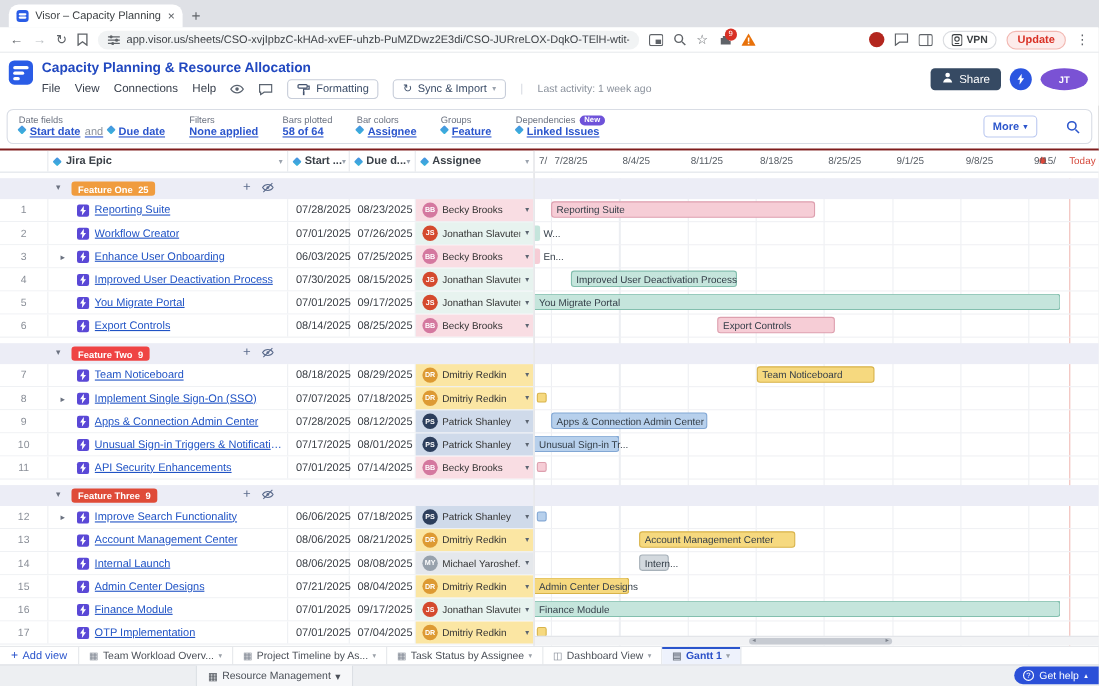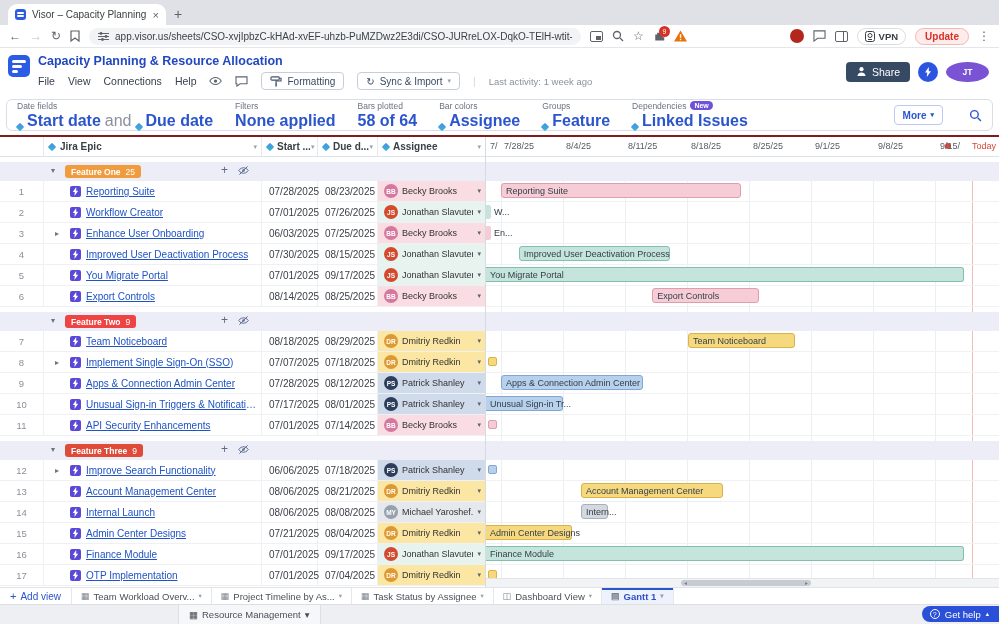--- a/index.html
+++ b/index.html
@@ -45,21 +45,21 @@
   .sharebtn { height:20px; background:#364a63; color:#fff; border-radius:4px; display:flex; align-items:center; gap:5px; padding:0 10px; font-size:10.5px; }
   .flashbtn { width:20px; height:20px; border-radius:50%; background:#2b55e0; display:flex; align-items:center; justify-content:center; margin-left:8px; }
   .useravatar { width:43px; height:20px; border-radius:50%; background:#7a52d4; color:#fff; font-size:8.5px; font-weight:700; display:flex; align-items:center; justify-content:center; margin-left:8px; }
 
   
   .settingswrap { height:39px; padding:3px 6px 4px; }
   .settings { height:32px; border:1px solid #d9dde5; border-radius:6px; display:flex; align-items:center; padding:12px 10px; gap:22px; }
   .sitem { display:flex; flex-direction:column; gap:1px; }
   .slabelrow { display:flex; align-items:center; gap:4px; font-size:8.5px; color:#6b7280; }
   .newbadge { background:#6e52d9; color:#fff; font-size:7px; font-weight:700; padding:1px 4px; border-radius:7px; }
-  .svalrow { display:flex; align-items:flex-end; gap:4px; font-size:16px; font-weight:600; color:#2b55cc; white-space:nowrap; }
+  .svalrow { display:flex; align-items:flex-start; gap:4px; font-size:10px; font-weight:600; color:#2b55cc; white-space:nowrap;text-decoration:underline; }
   .svalrow .and { color:#8a919c; font-weight:400; }
   .diamond { width:6px; height:6px; transform:rotate(45deg); background:linear-gradient(135deg,#4a90e2,#35b6d9); border-radius:1px; flex:none; }
   .srspacer { flex:1; }
   .morebtn { height:20px; border:1px solid #bcc9f0; border-radius:4px; color:#2b55cc; font-size:10px; font-weight:600; display:flex; align-items:center; gap:4px; padding:0 8px; }
   .ssearch { display:flex; line-height:0; margin-left:4px; }
 
   
   .content { position:relative; display:flex; height:452px; border-top:2px solid #7f1d1d; }
   .leftpane { width:485px; flex:none; overflow:hidden; background:#fff; }
   .ganttpane { flex:1; position:relative; overflow:hidden; border-left:1px solid #d7dade; background:#fff; }
@@ -84,21 +84,21 @@
   .c-start { width:56px; }
   .c-due { width:60px; }
   .c-assignee { width:107px; display:flex; align-items:center; gap:4px; padding:0 4px 0 6px; overflow:hidden; }
   .avatar { width:14px; height:14px; border-radius:50%; color:#fff; font-size:6.5px; font-weight:700; display:flex; align-items:center; justify-content:center; flex:none; }
   .aname { font-size:9px; color:#333; white-space:nowrap; overflow:hidden; flex:1; }
   .acaret { font-size:7px; color:#5b6470; flex:none; }
 
   .grouprow { height:19px; margin-top:5px; background:#ecedf6; position:relative; border-bottom:none; display:block; }
   .gcaret { position:absolute; left:51px; top:4px; font-size:8px; color:#6b7280; }
   .gbadge { position:absolute; left:65px; top:3px; height:13px; border-radius:3px; padding:0 6px; display:inline-flex; align-items:center; gap:5px; color:#fff; font-size:8.5px; font-weight:700; }
-  .gbcount { font-weight:400; }
+  .gbcount { font-weight:700; }
   .gplus { position:absolute; left:221px; top:2px; font-size:12px; color:#5b6b8c; line-height:1; }
   .geye { position:absolute; left:238px; top:3px; line-height:0; }
 
   
   .gheader { height:20px; position:relative; border-bottom:1px solid #dfe3e8; overflow:hidden; background:#fff; }
   .tick { position:absolute; top:4px; font-size:9px; color:#555b63; white-space:nowrap; }
   .todaywrap { position:absolute; right:3px; top:4px; display:flex; align-items:center; gap:21px; background:#fff; padding-left:3px; }
   .todaydot { width:6px; height:6px; border-radius:50%; background:#e0483a; }
   .todaytext { font-size:9px; color:#d5493c; }
   .gbody { position:relative; height:432px;

